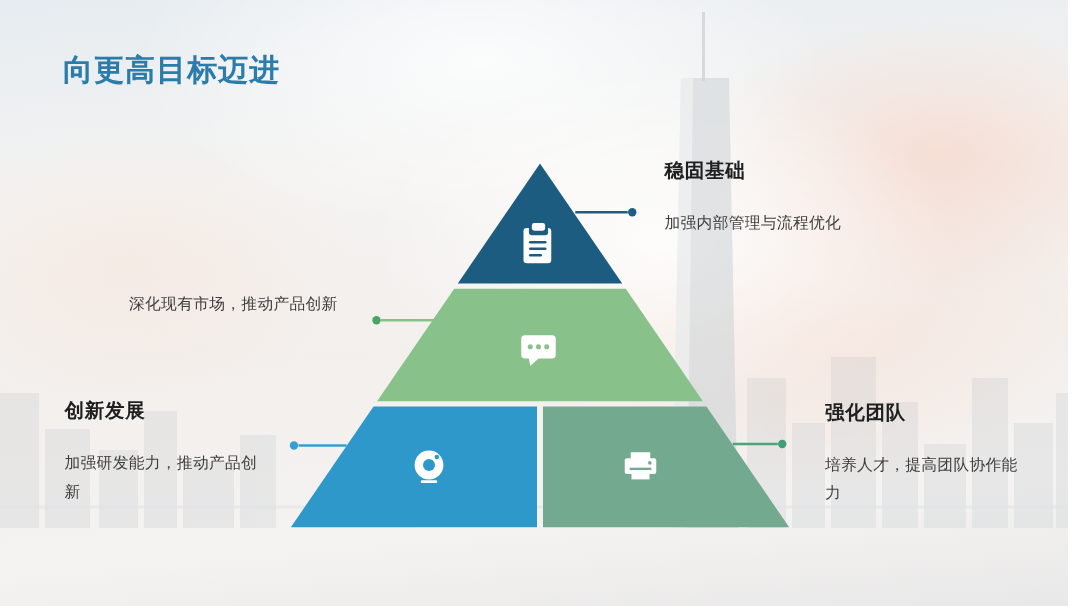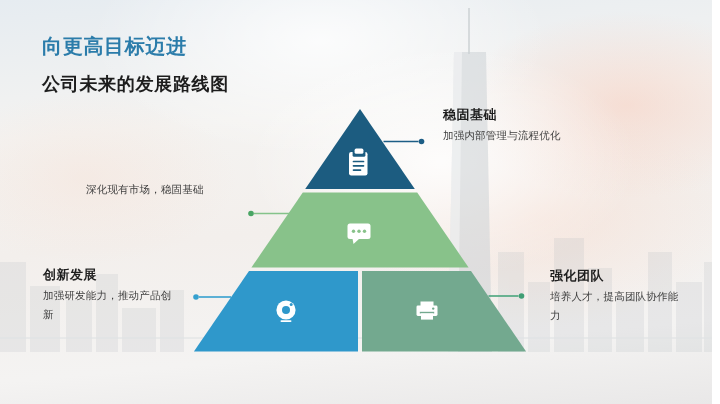--- a/index.html
+++ b/index.html
@@ -21,21 +21,21 @@
   .title{
     position:absolute;left:42px;top:33px;
     font-size:20px;font-weight:bold;letter-spacing:0.7px;color:#2b7caa;
   }
   .subtitle{
     position:absolute;left:42px;top:72px;
     font-size:18px;font-weight:bold;letter-spacing:0.7px;color:#1d1d1d;
   }
   .callout{position:absolute;}
   .c-title{font-size:13px;font-weight:bold;color:#1f1f1f;line-height:16px;letter-spacing:0.5px;}
-  .c-desc{font-size:10.5px;color:#3e3e3e;line-height:19px;letter-spacing:0.2px;margin-top:3px;}
+  .c-desc{font-size:10.5px;color:#3e3e3e;line-height:19px;letter-spacing:0.2px;margin-top:17px;}
   #callout-0{left:443px;top:107px;width:180px;}
   #callout-1{left:86px;top:177px;width:165px;}
   #callout-2{left:43px;top:267px;width:131px;}
   #callout-3{left:550px;top:268px;width:131px;}
 </style>
 </head>
 <body>
 
 <div class="slide">
 
@@ -114,28 +114,27 @@
     <g>
       <rect x="420.5" y="301.5" width="13" height="5" fill="#ffffff"></rect>
       <rect x="416.5" y="305.5" width="21" height="10.5" rx="1.4" fill="#ffffff"></rect>
       <rect x="419.8" y="311.8" width="14.4" height="1.6" fill="#73a98f"></rect>
       <rect x="421" y="313.4" width="12" height="6.2" fill="#ffffff"></rect>
       <circle cx="433.2" cy="308.6" r="1.2" fill="#73a98f"></circle>
     </g>
   </svg>
 
   <div class="title">向更高目标迈进</div>
-  <div class="subtitle">公司未来的发展路线图</div>
 
   <div class="callout" id="callout-0">
     <div class="c-title">稳固基础</div>
     <div class="c-desc">加强内部管理与流程优化</div>
   </div>
   <div class="callout" id="callout-1">
-    <div class="c-desc">深化现有市场，稳固基础</div>
+    <div class="c-desc">深化现有市场，推动产品创新</div>
   </div>
   <div class="callout" id="callout-3">
     <div class="c-title">强化团队</div>
     <div class="c-desc">培养人才，提高团队协作能力</div>
   </div>
   <div class="callout" id="callout-2">
     <div class="c-title">创新发展</div>
     <div class="c-desc">加强研发能力，推动产品创新</div>
   </div>
 

